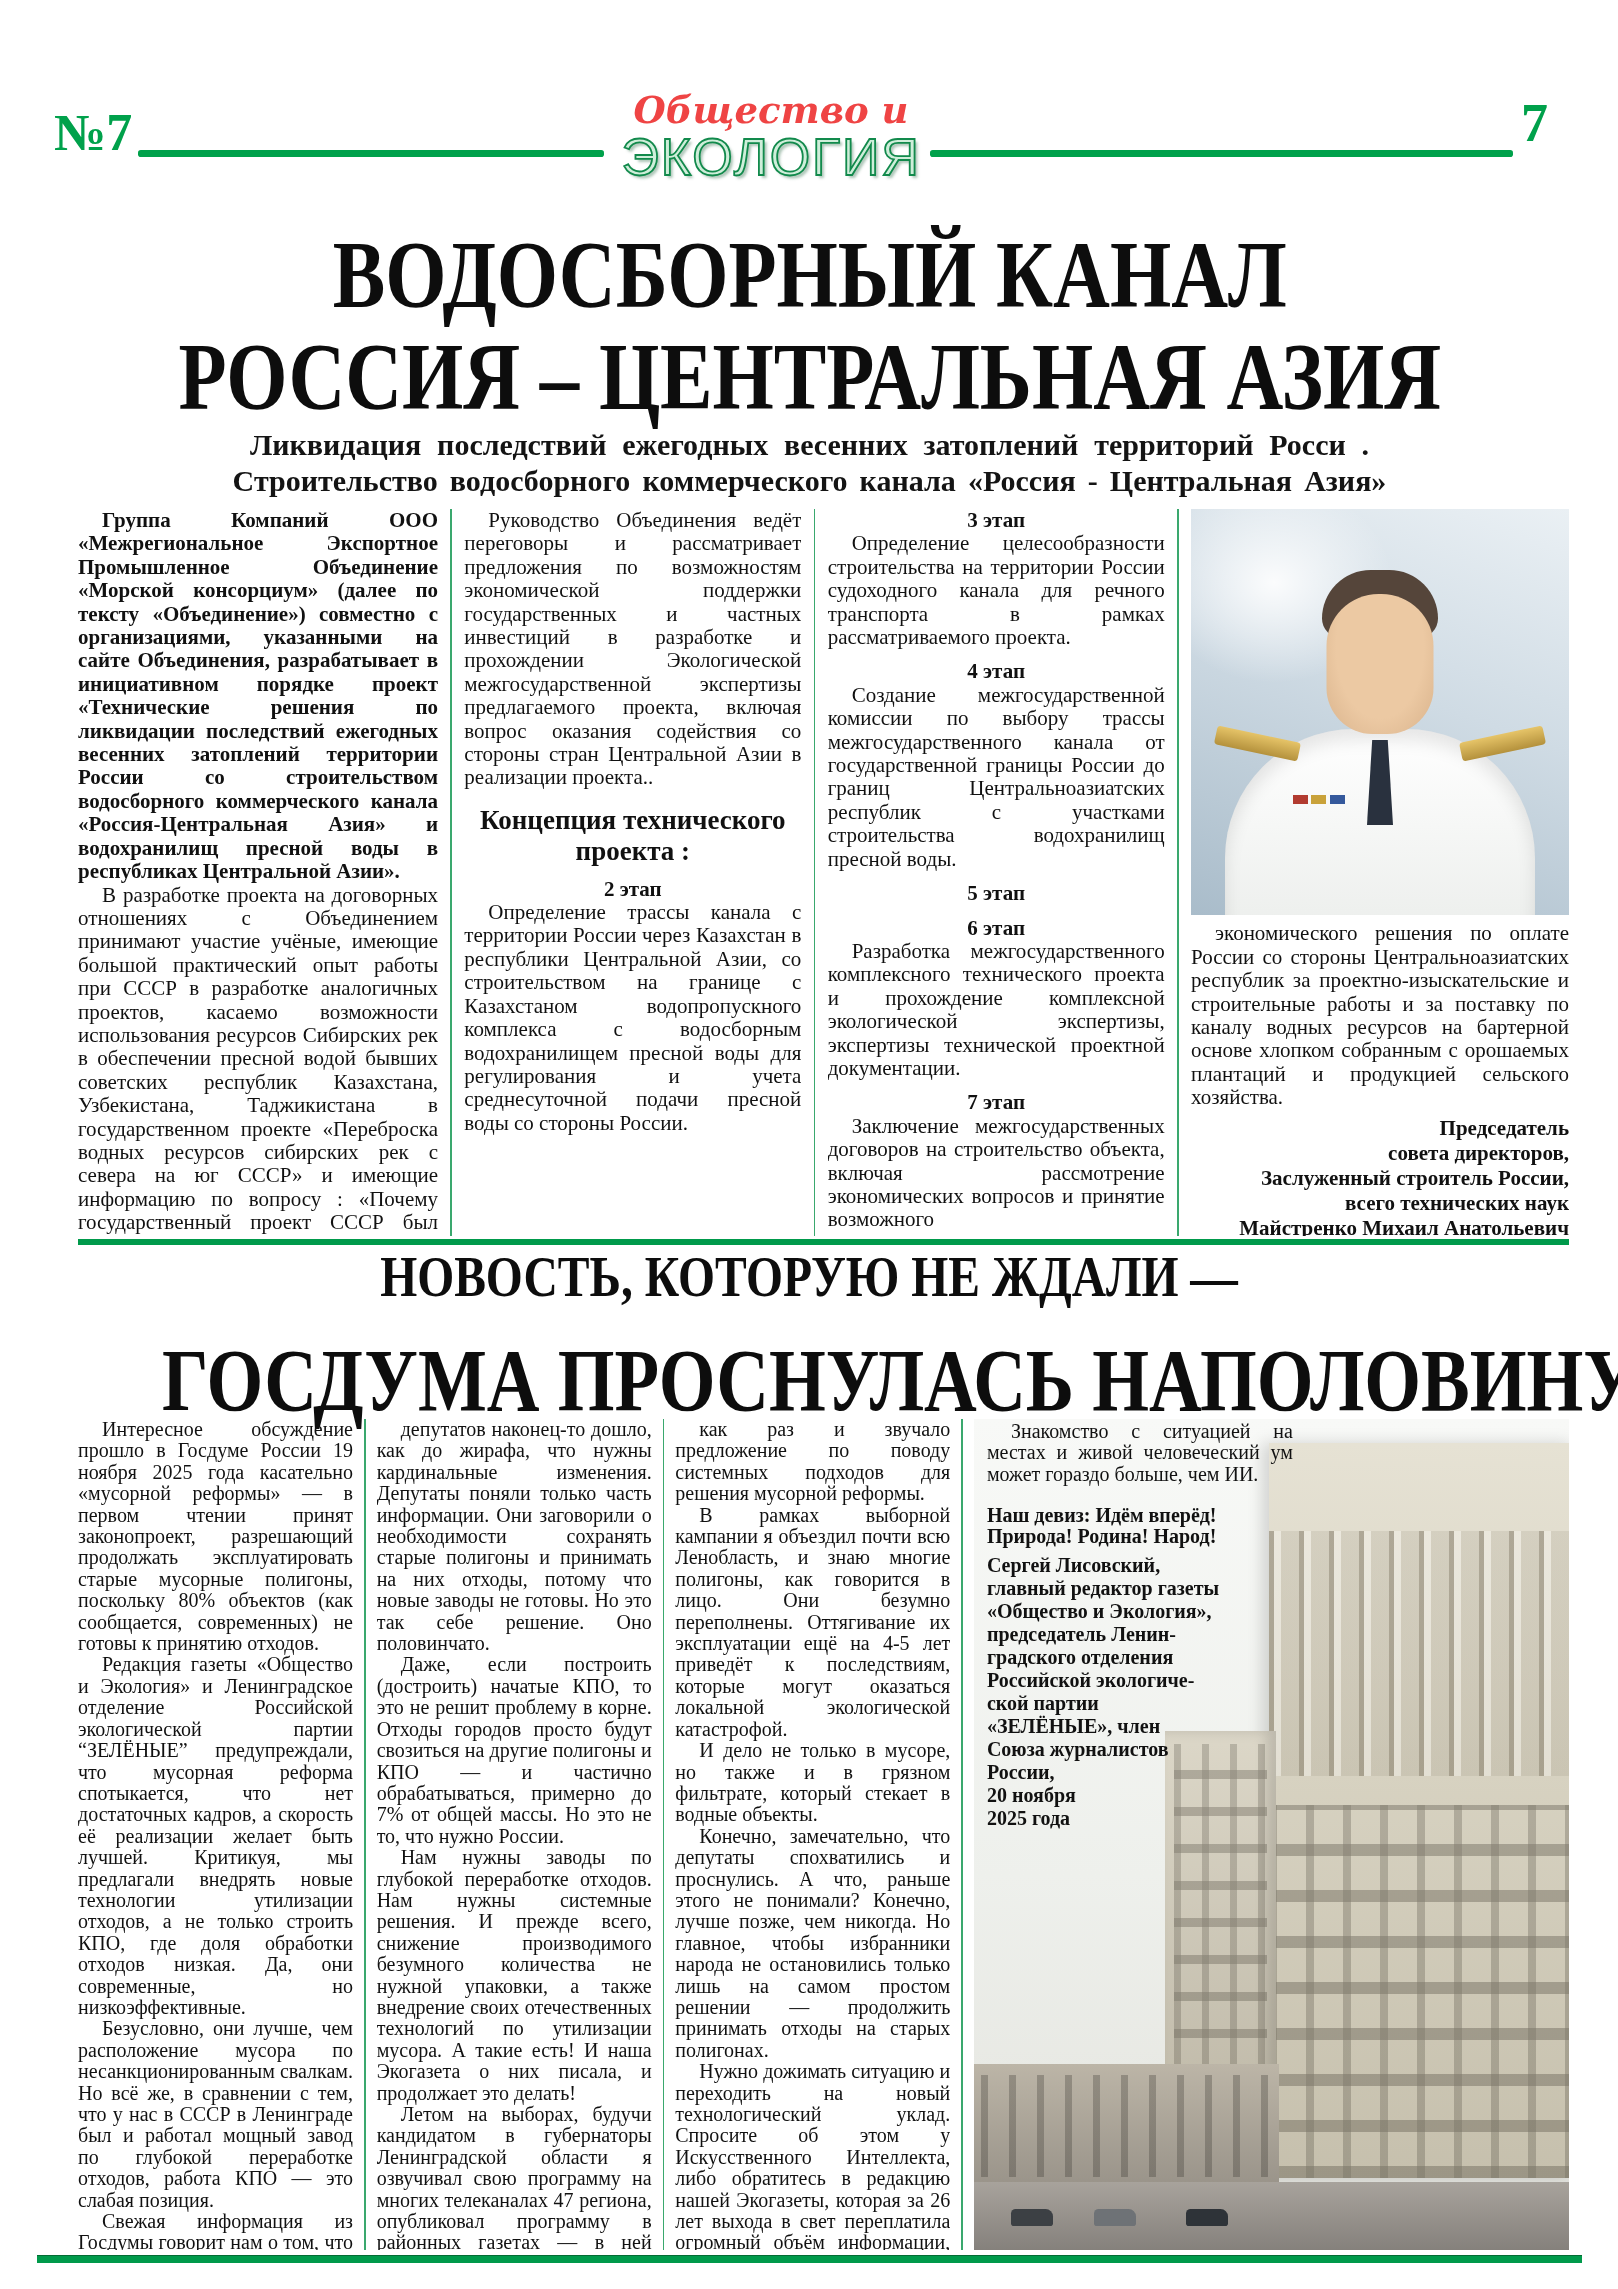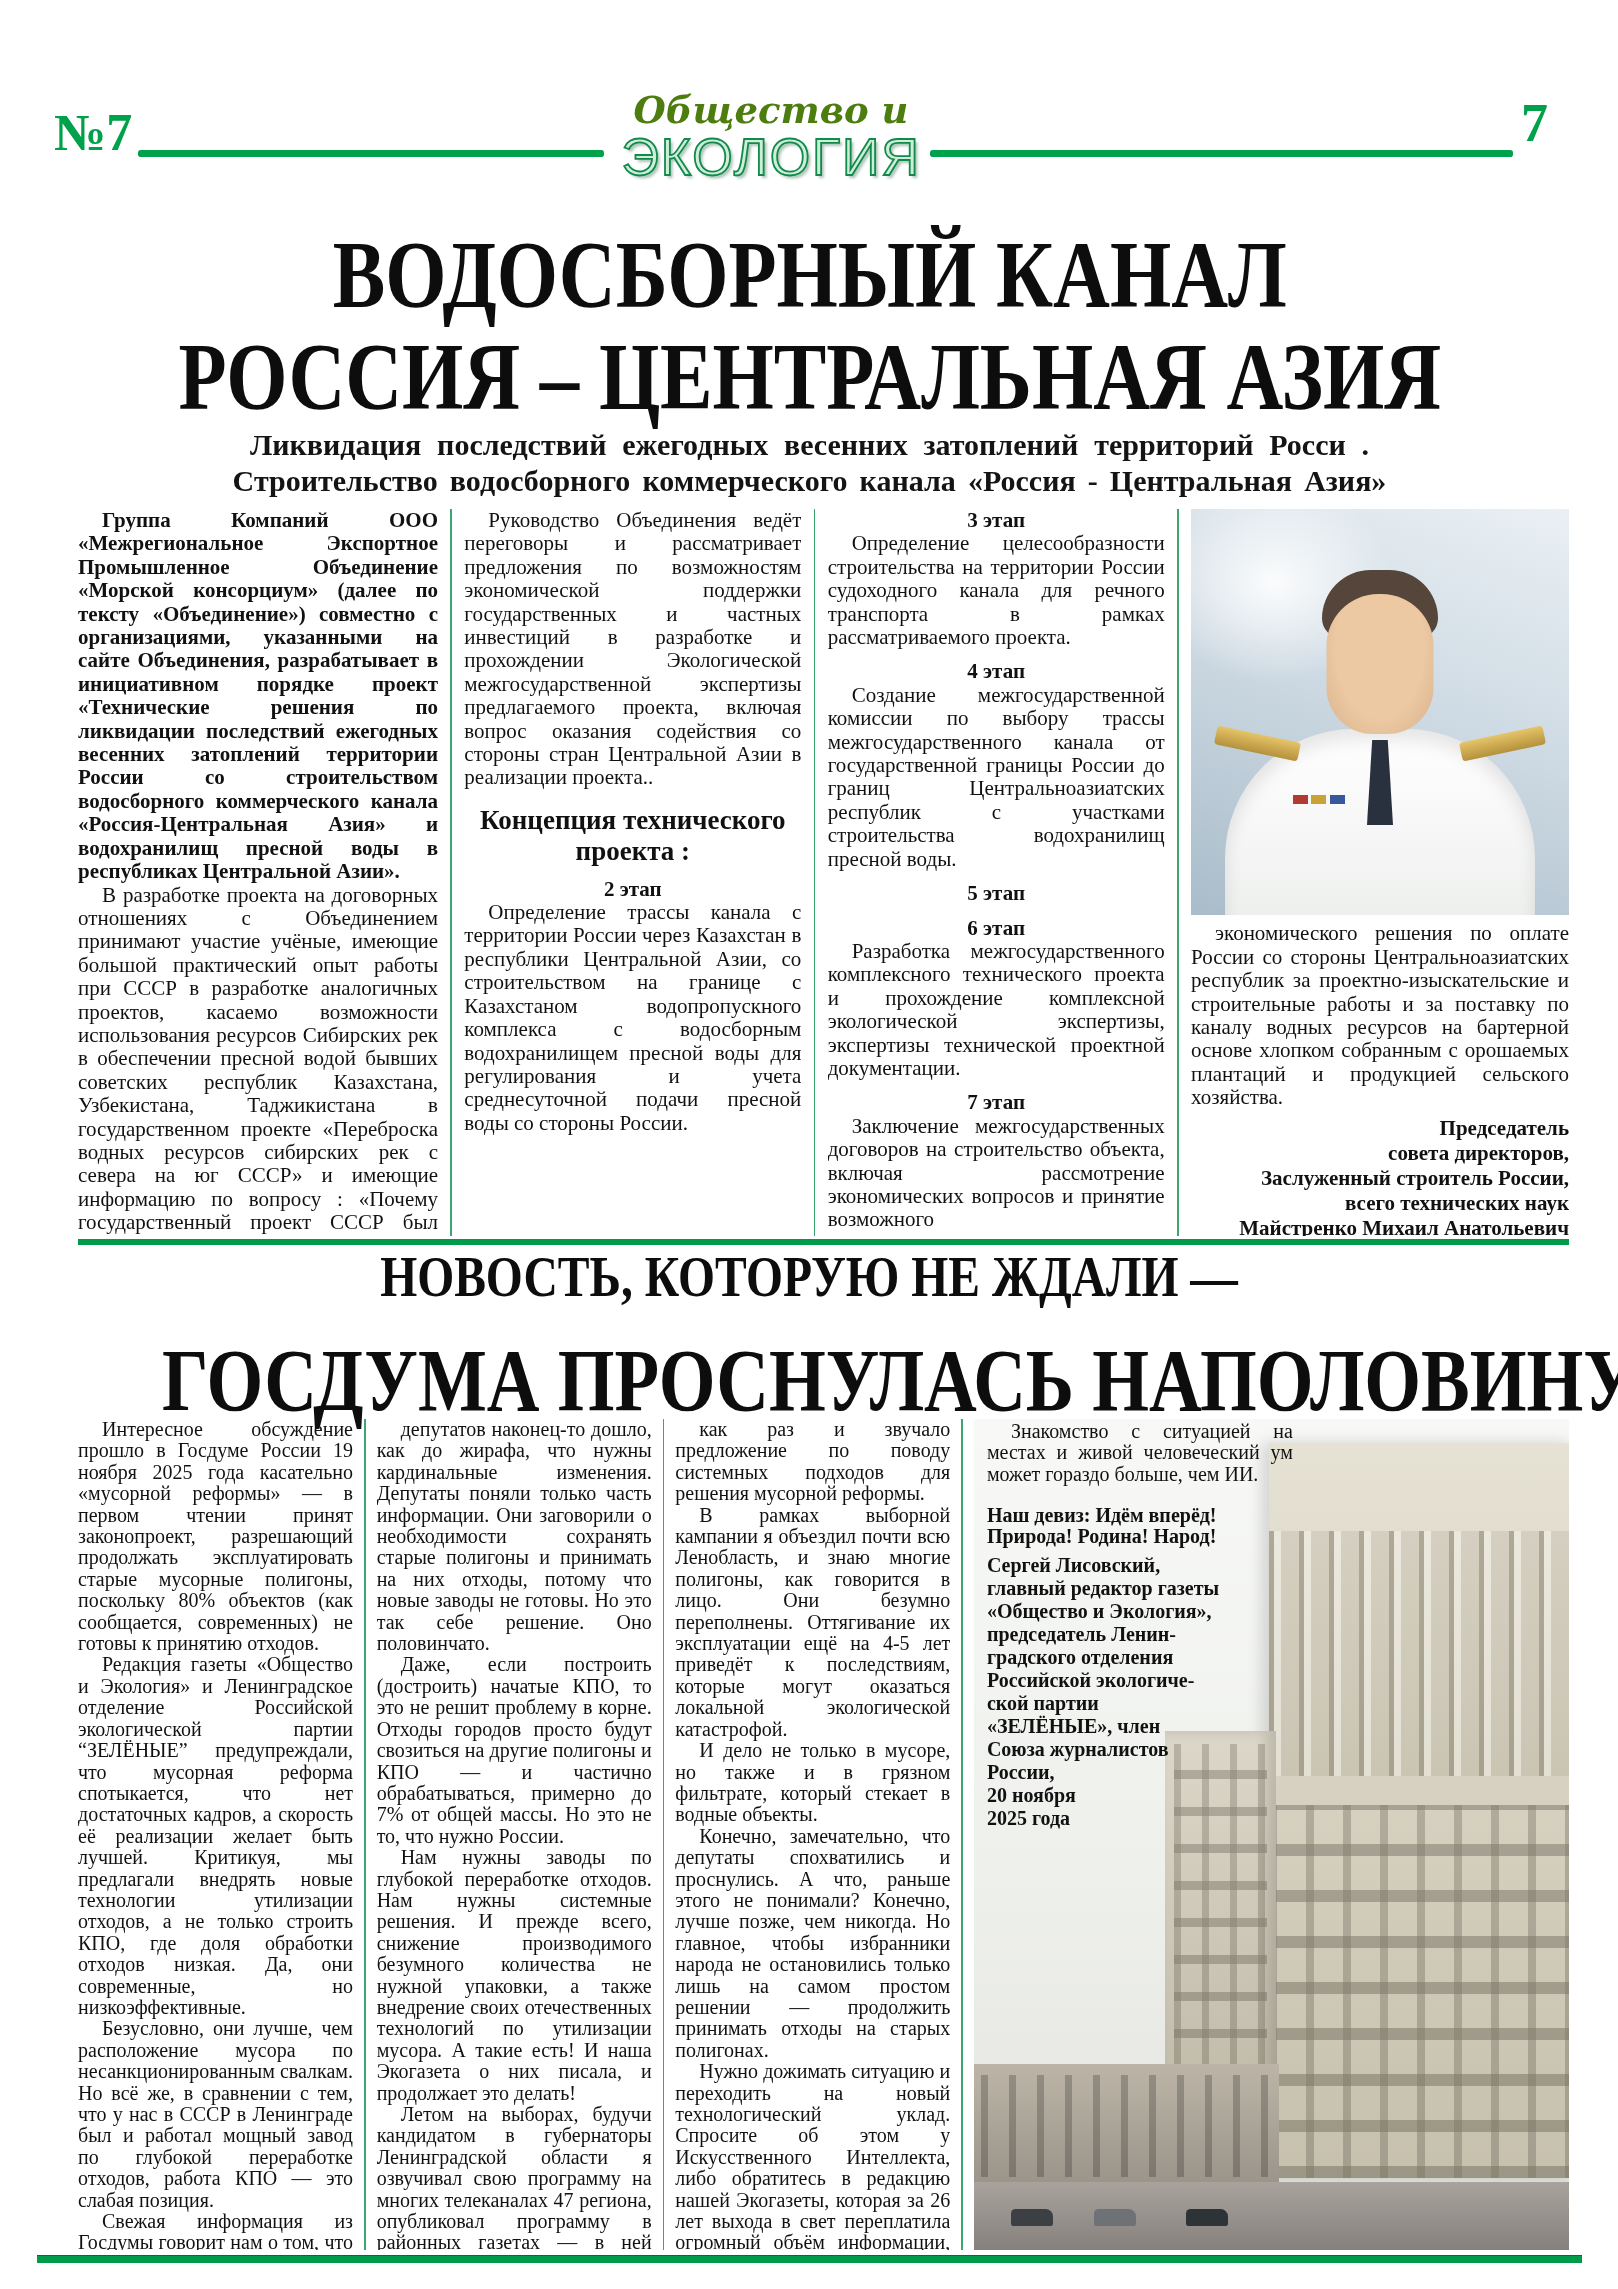--- a/index.html
+++ b/index.html
@@ -9,21 +9,21 @@
     background:#ffffff; color:#111; font-family:"Liberation Serif", serif;
     overflow:hidden;
   }
   
   .issue-no { position:absolute; left:54px; top:103px; font-size:52px; font-weight:bold; color:#00a14b; }
   .page-no  { position:absolute; left:1521px; top:92px; font-size:54px; font-weight:bold; color:#00a14b; }
   .rule { position:absolute; top:150px; height:6.5px; background:#00a14b; border-radius:2.8px; }
   .rule-left  { left:138px; width:466px; }
   .rule-right { left:930px; width:583px; }
   .masthead { position:absolute; left:591px; top:92px; width:360px; text-align:center; line-height:1; }
-  .masthead-1 { font-family:"DejaVu Serif", serif; font-style:italic; font-weight:bold; font-size:37px; color:#4d7c0f; }
+  .masthead-1 { font-family:"DejaVu Serif", serif; font-style:italic; font-weight:bold; font-size:37px; color:#ef4444; }
   .masthead-2 {
     margin-top:1.8px; font-family:"Liberation Sans", sans-serif; font-weight:normal; font-size:52px; letter-spacing:1.8px;
     color:#cfeeda; -webkit-text-stroke:1.8px #128a4c; text-shadow:2.8px 2.8px 2.8px rgba(20,90,50,.35);
   }
   
   .h-line { position:absolute; left:0; width:1619px; text-align:center; line-height:1; color:#0d0d0d; }
   .h-line > span { display:inline-block; white-space:nowrap; transform:scaleX(.82); transform-origin:center; font-weight:bold; }
   .a1-h1 { top:227px; font-size:96px; }
   .a1-h2 { top:329px; font-size:96px; }
   .a2-h1 { top:1248px; font-size:58px; }

